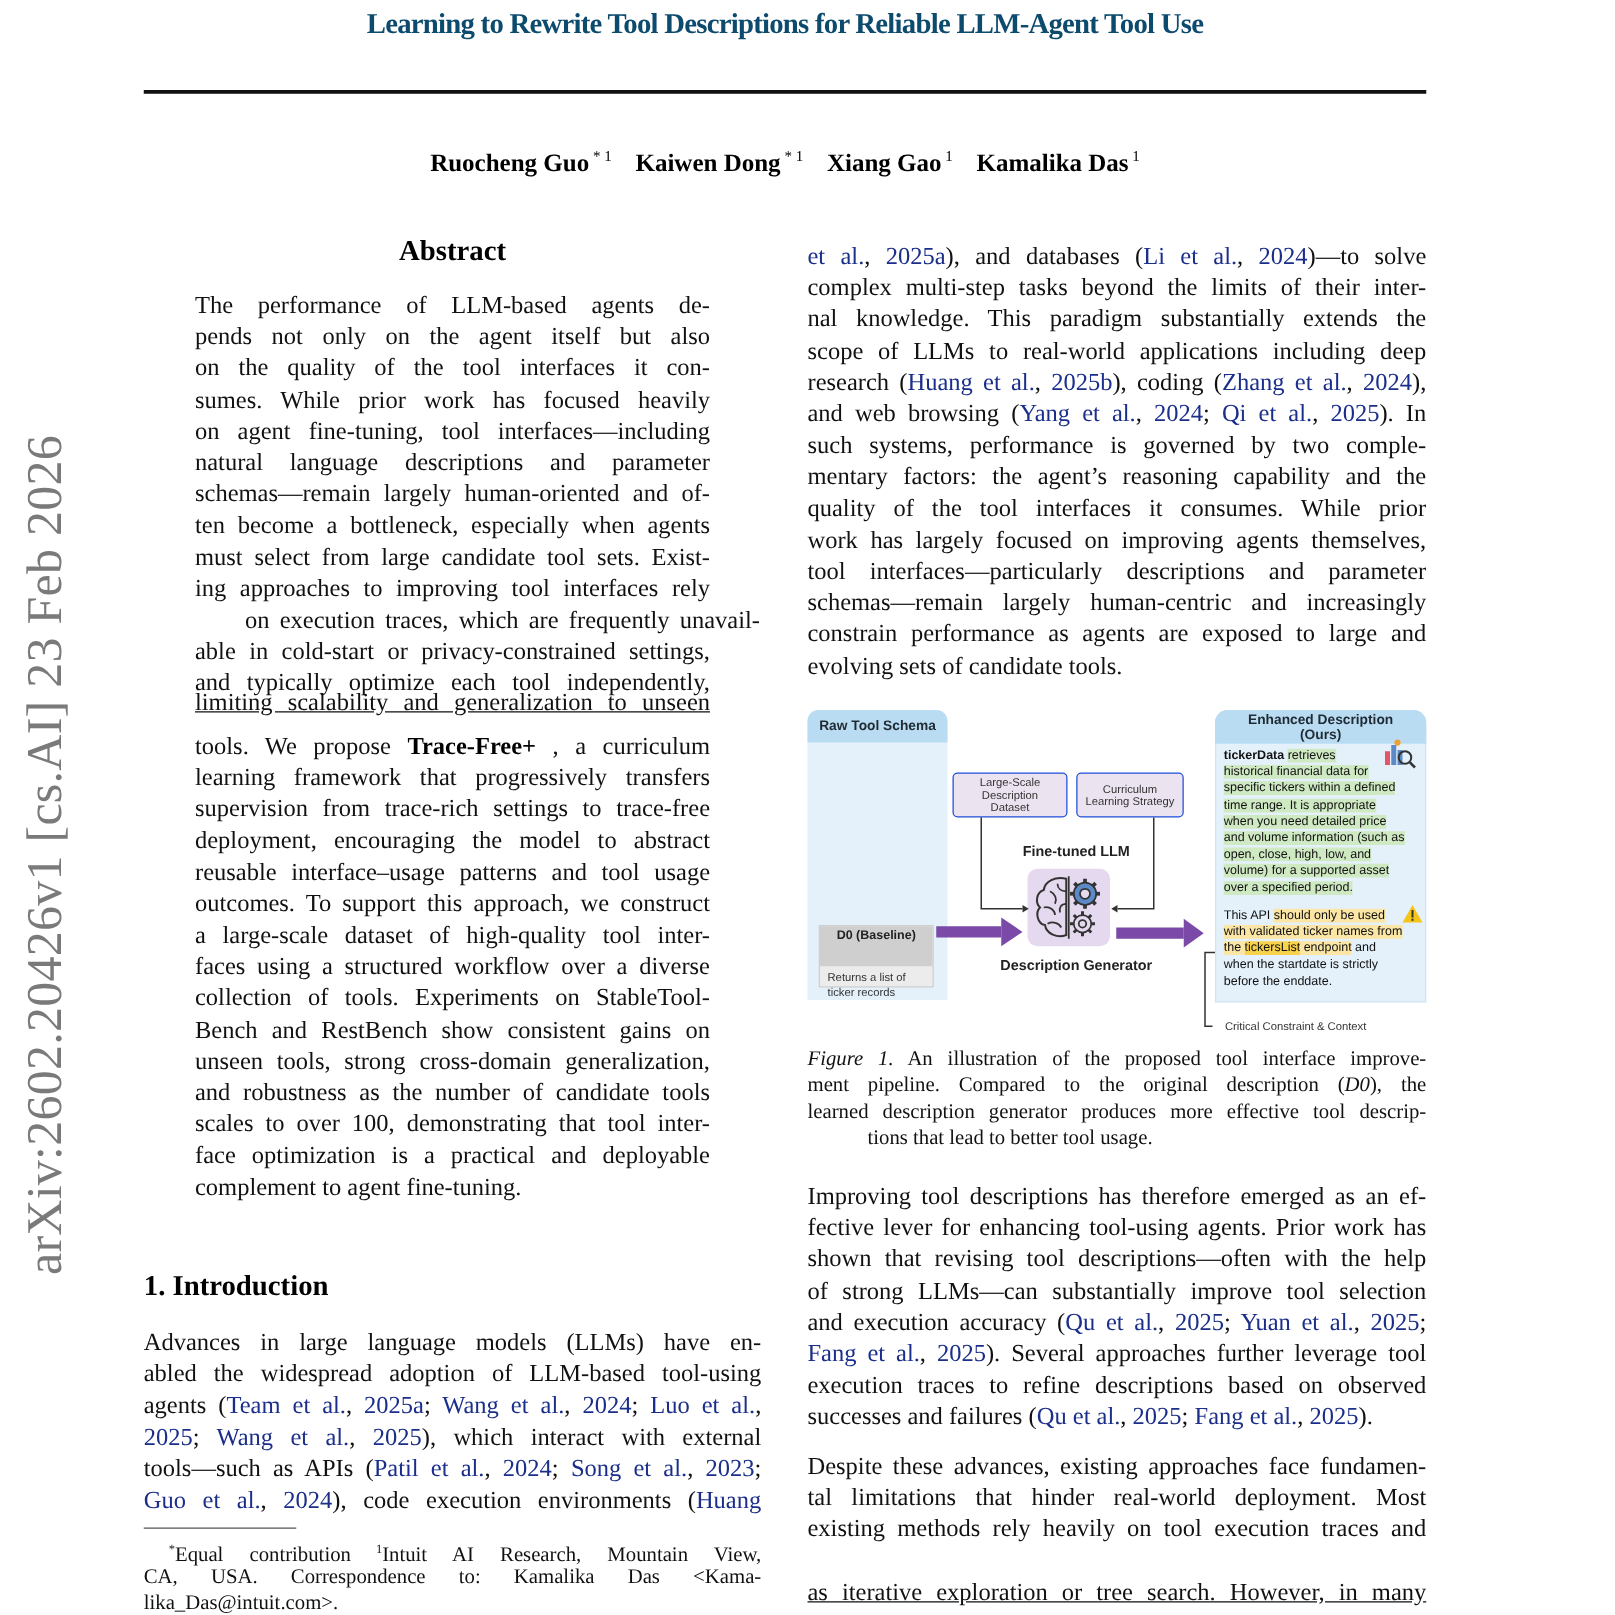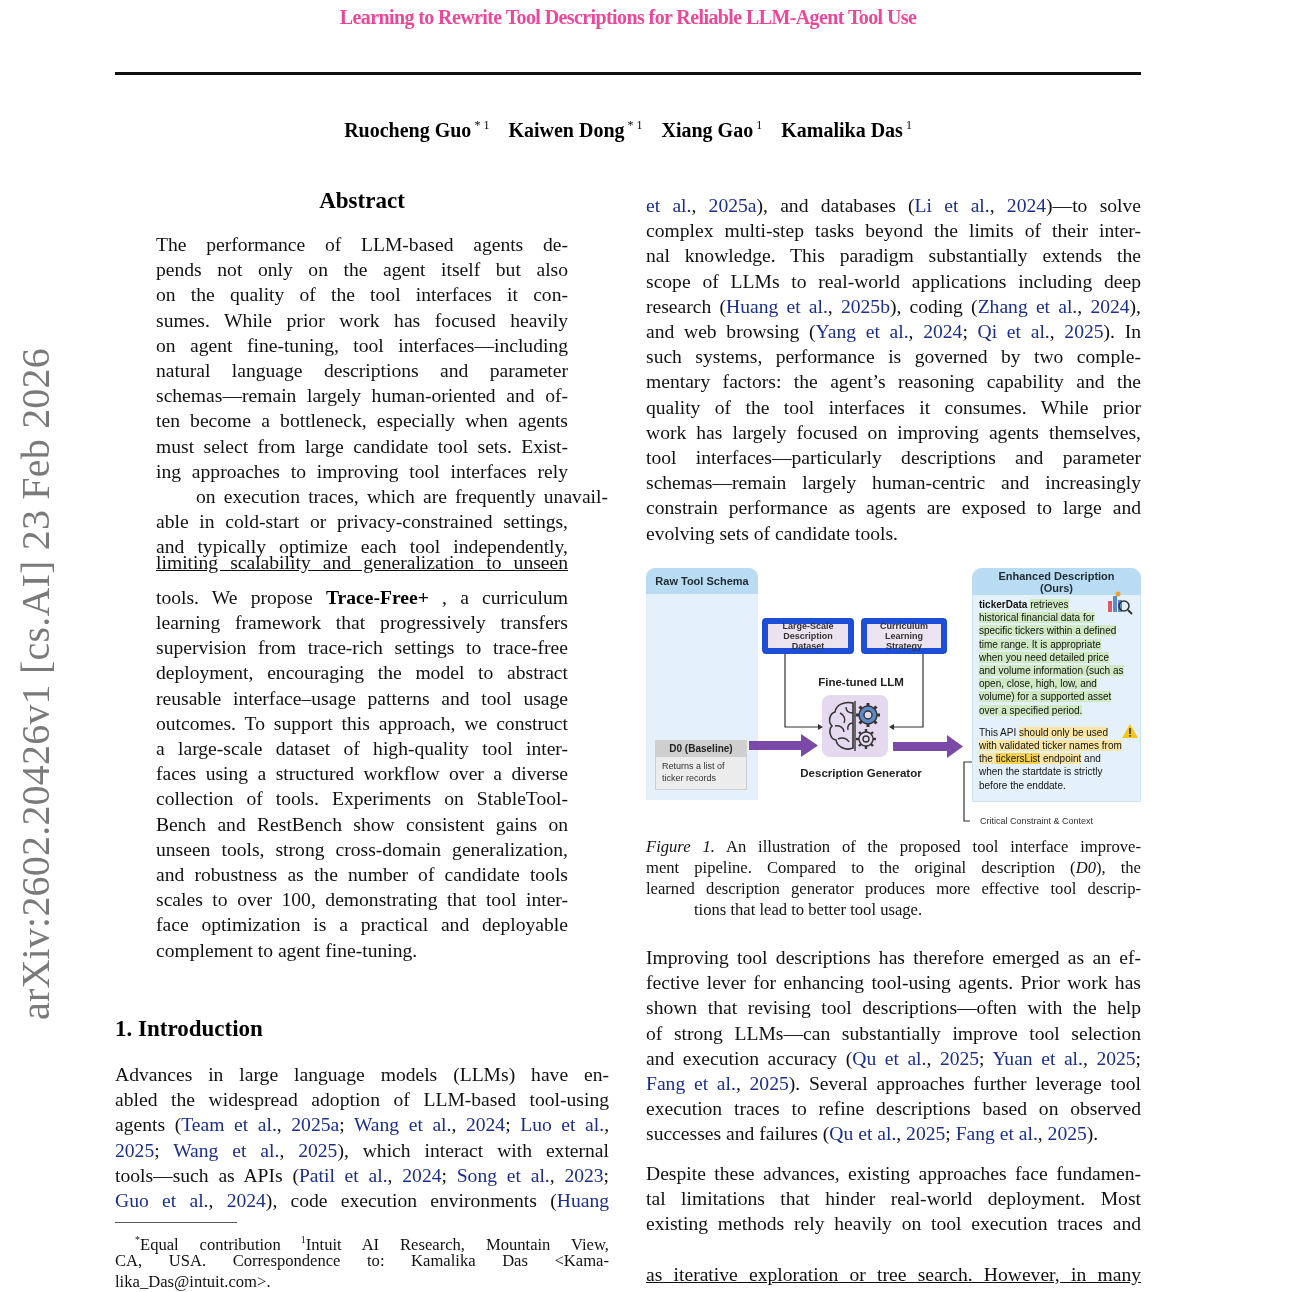--- a/index.html
+++ b/index.html
@@ -1,20 +1,20 @@
 <!DOCTYPE html>
 <html><head>
 <meta charset="utf-8">
 <style>
   html, body { margin: 0; padding: 0; background: #ffffff; }
   body { width: 1292px; height: 1292px; position: relative; overflow: hidden;
          font-family: "Liberation Serif", "DejaVu Serif", serif; color: #111; }
   .abs { position: absolute; }
   .title { left: 0; width: 1256px; top: 6px; text-align: center; font-weight: bold;
-           font-size: 20px; letter-spacing: -0.6px; color: #ec4899; }
+           font-size: 23px; letter-spacing: -0.6px; color: #0c4a6e; }
   .rule { left: 115px; width: 1026px; top: 72px; height: 3px; background: #111; }
   .authors { left: 0; width: 1256px; top: 118px; text-align: center; font-weight: bold; font-size: 20px; color: #000; }
   .authors sup { font-weight: normal; font-size: 12px; vertical-align: 8px; margin-left: 3px; }
   .authors .au { margin: 0 7px; }
   .sidebar { left: 12px; top: 1020px; transform-origin: 0 0; transform: rotate(-90deg);
              font-size: 40px; color: #7a7a7a; white-space: nowrap; letter-spacing: 0.2px; }
   .h-abs { left: 156px; width: 412px; top: 188px; text-align: center; font-weight: bold; font-size: 23px; color: #000; }
   .h-intro { left: 115px; top: 1016px; font-weight: bold; font-size: 23px; color: #000; }
   .line { position: absolute; font-size: 19.6px; line-height: 25px; white-space: nowrap;
           text-align: justify; text-align-last: justify; color: #111; }
@@ -31,24 +31,24 @@
   .fig { left: 646px; top: 566px; width: 496px; height: 265px; font-family: "Liberation Sans", "DejaVu Sans", sans-serif; }
   .raw { left: 0; top: 2px; width: 112px; height: 232px; background: #e4f1fb; border-radius: 9px 9px 0 0; }
   .raw-h { left: 0; top: 2px; width: 112px; height: 26px; background: #b9dcf3; border-radius: 9px 9px 0 0;
            font-weight: bold; font-size: 11px; line-height: 26px; text-align: center; color: #1f2a33; }
   .schema { left: 7px; top: 33px; width: 98px; height: 138px; background: #c9e3f6; border-radius: 11px;
             font-size: 9.2px; line-height: 12.5px; color: #333; padding: 4px 0 0 11px; box-sizing: border-box; }
   .schema .k { font-weight: bold; color: #111; font-size: 9.6px; }
   .schema .v { padding-left: 3px; }
   .schema .p { padding-left: 4px; }
   .d0 { left: 9px; top: 174px; width: 90px; height: 48px; background: #ececec; border: 1px solid #cfcfcf; }
-  .d0-h { height: 16px; background: #cfcfcf; font-weight: bold; font-size: 10px; text-align: center; line-height: 16px; color: #222; }
+  .d0-h { height: 32px; background: #cfcfcf; font-weight: bold; font-size: 10px; text-align: center; line-height: 16px; color: #222; }
   .d0-b { font-size: 9px; line-height: 12px; padding: 3px 0 0 6px; color: #333; }
-  .pbox { background: #ece3f1; border: 6px solid #1d4ed8; border-radius: 4px; font-size: 9px; line-height: 10px;
-          text-align: center; color: #333; box-sizing: border-box; display: flex; align-items: center; justify-content: center; font-weight: bold; }
+  .pbox { background: #ece3f1; border: 1px solid #1d4ed8; border-radius: 4px; font-size: 9px; line-height: 10px;
+          text-align: center; color: #333; box-sizing: border-box; display: flex; align-items: center; justify-content: center; }
   .lsd { left: 116px; top: 52px; width: 92px; height: 36px; }
   .cls { left: 215px; top: 52px; width: 86px; height: 36px; }
   .ft { left: 130px; top: 110px; width: 170px; text-align: center; font-weight: bold; font-size: 11.5px; color: #222; }
   .brainbox { left: 176px; top: 129px; width: 66px; height: 62px; background: #e4d9ee; border-radius: 8px; }
   .dg { left: 130px; top: 201px; width: 170px; text-align: center; font-weight: bold; font-size: 11.5px; color: #222; }
   .enh { left: 326px; top: 2px; width: 169px; height: 234px; background: #e4f1fb; border: 1px solid #cde4f4; border-radius: 10px 10px 0 0; box-sizing: border-box; }
   .enh-h { left: 326px; top: 2px; width: 169px; height: 27px; background: #b9dcf3; border-radius: 10px 10px 0 0;
            font-weight: bold; font-size: 11px; line-height: 11.5px; text-align: center; color: #1f2a33; padding-top: 3px; box-sizing: border-box; }
   .enh-t { left: 333px; top: 32px; width: 160px; font-size: 10px; line-height: 13.2px; color: #111; }
   .g { background: #cfe9c3; }

